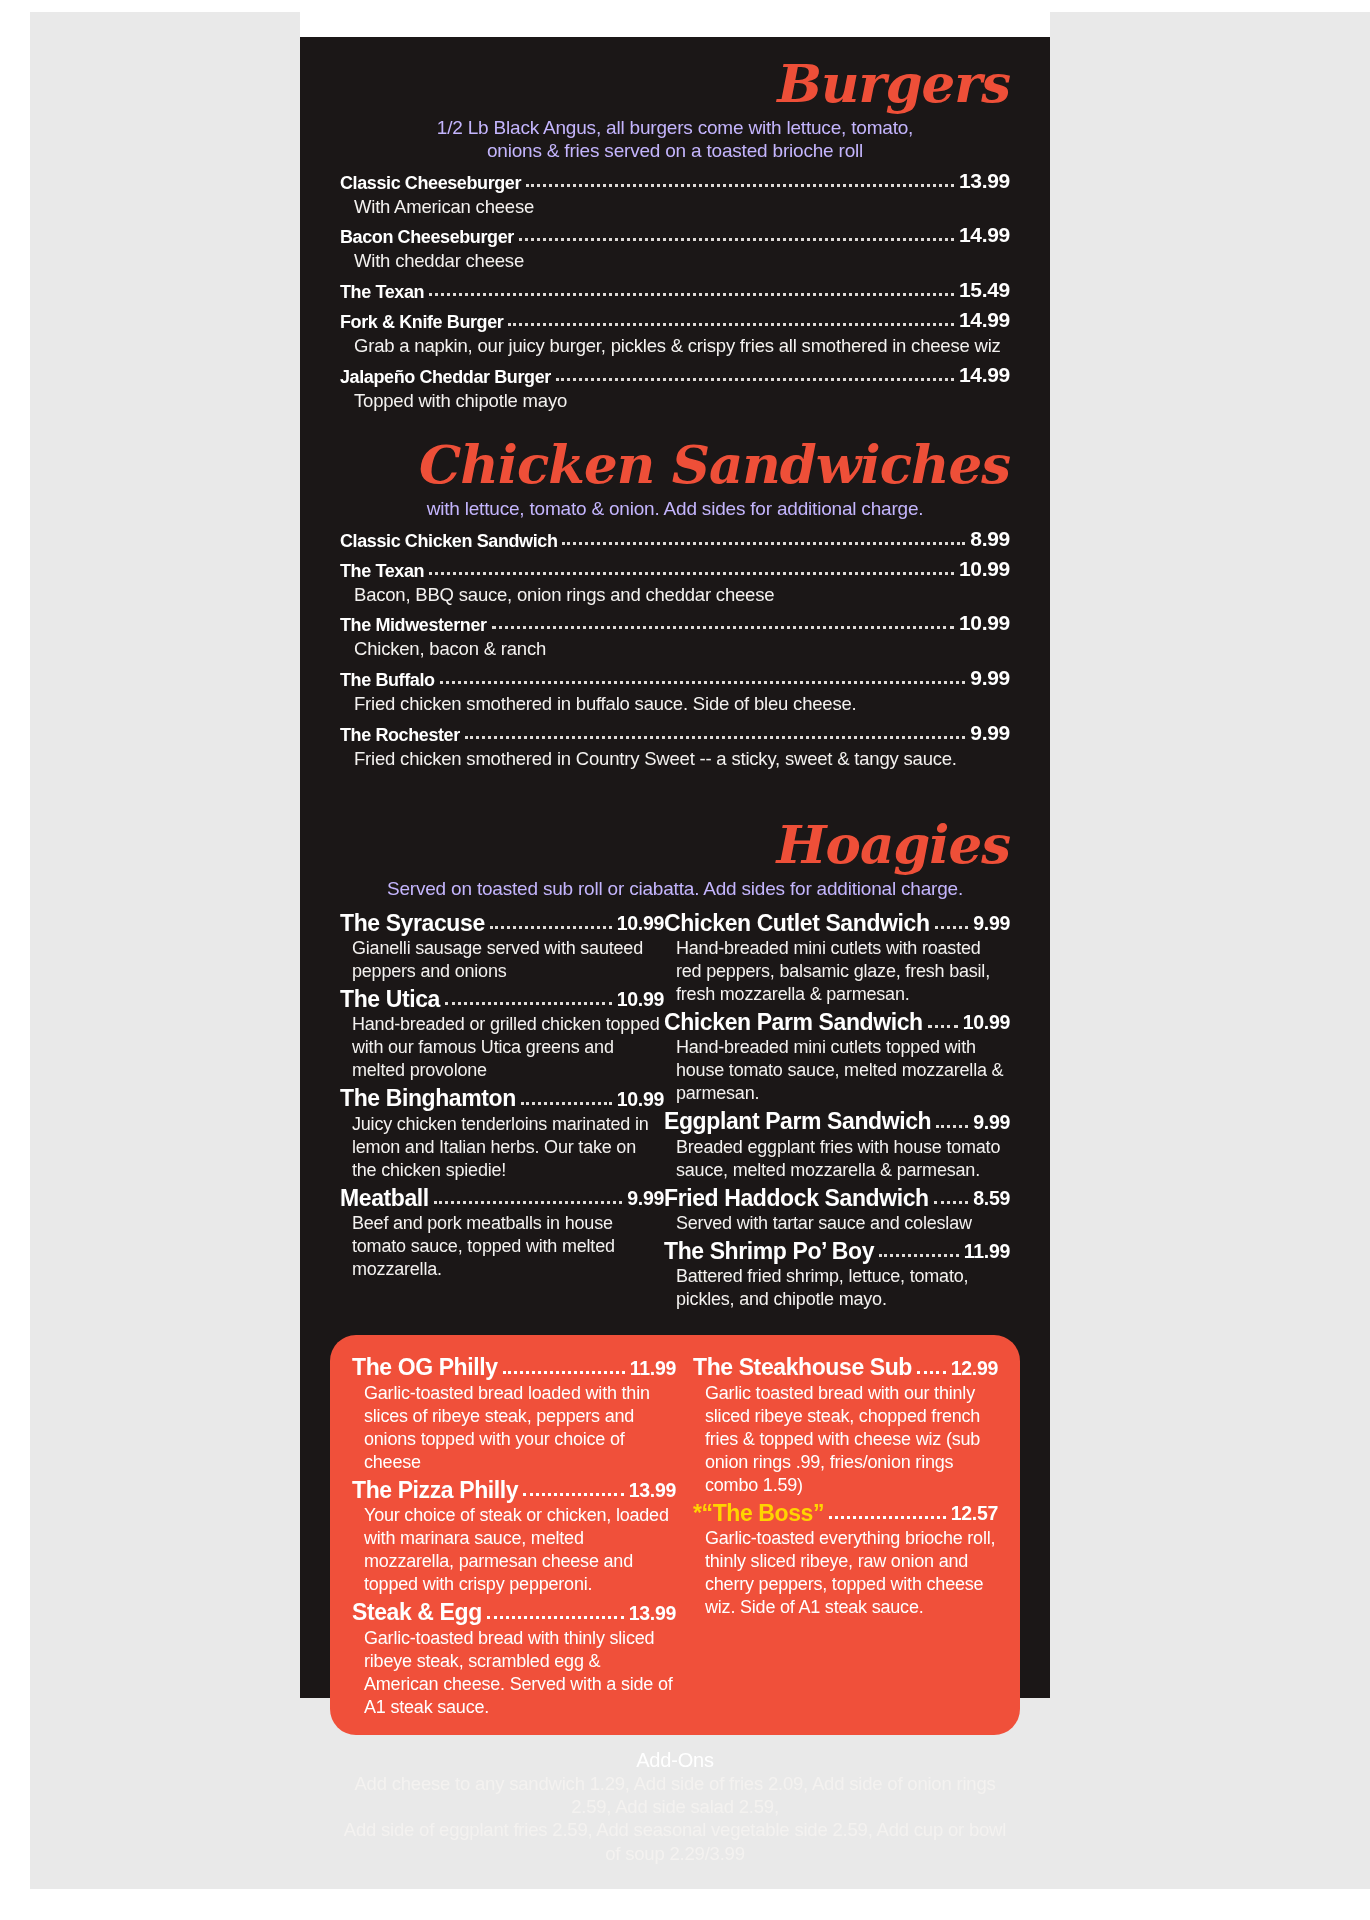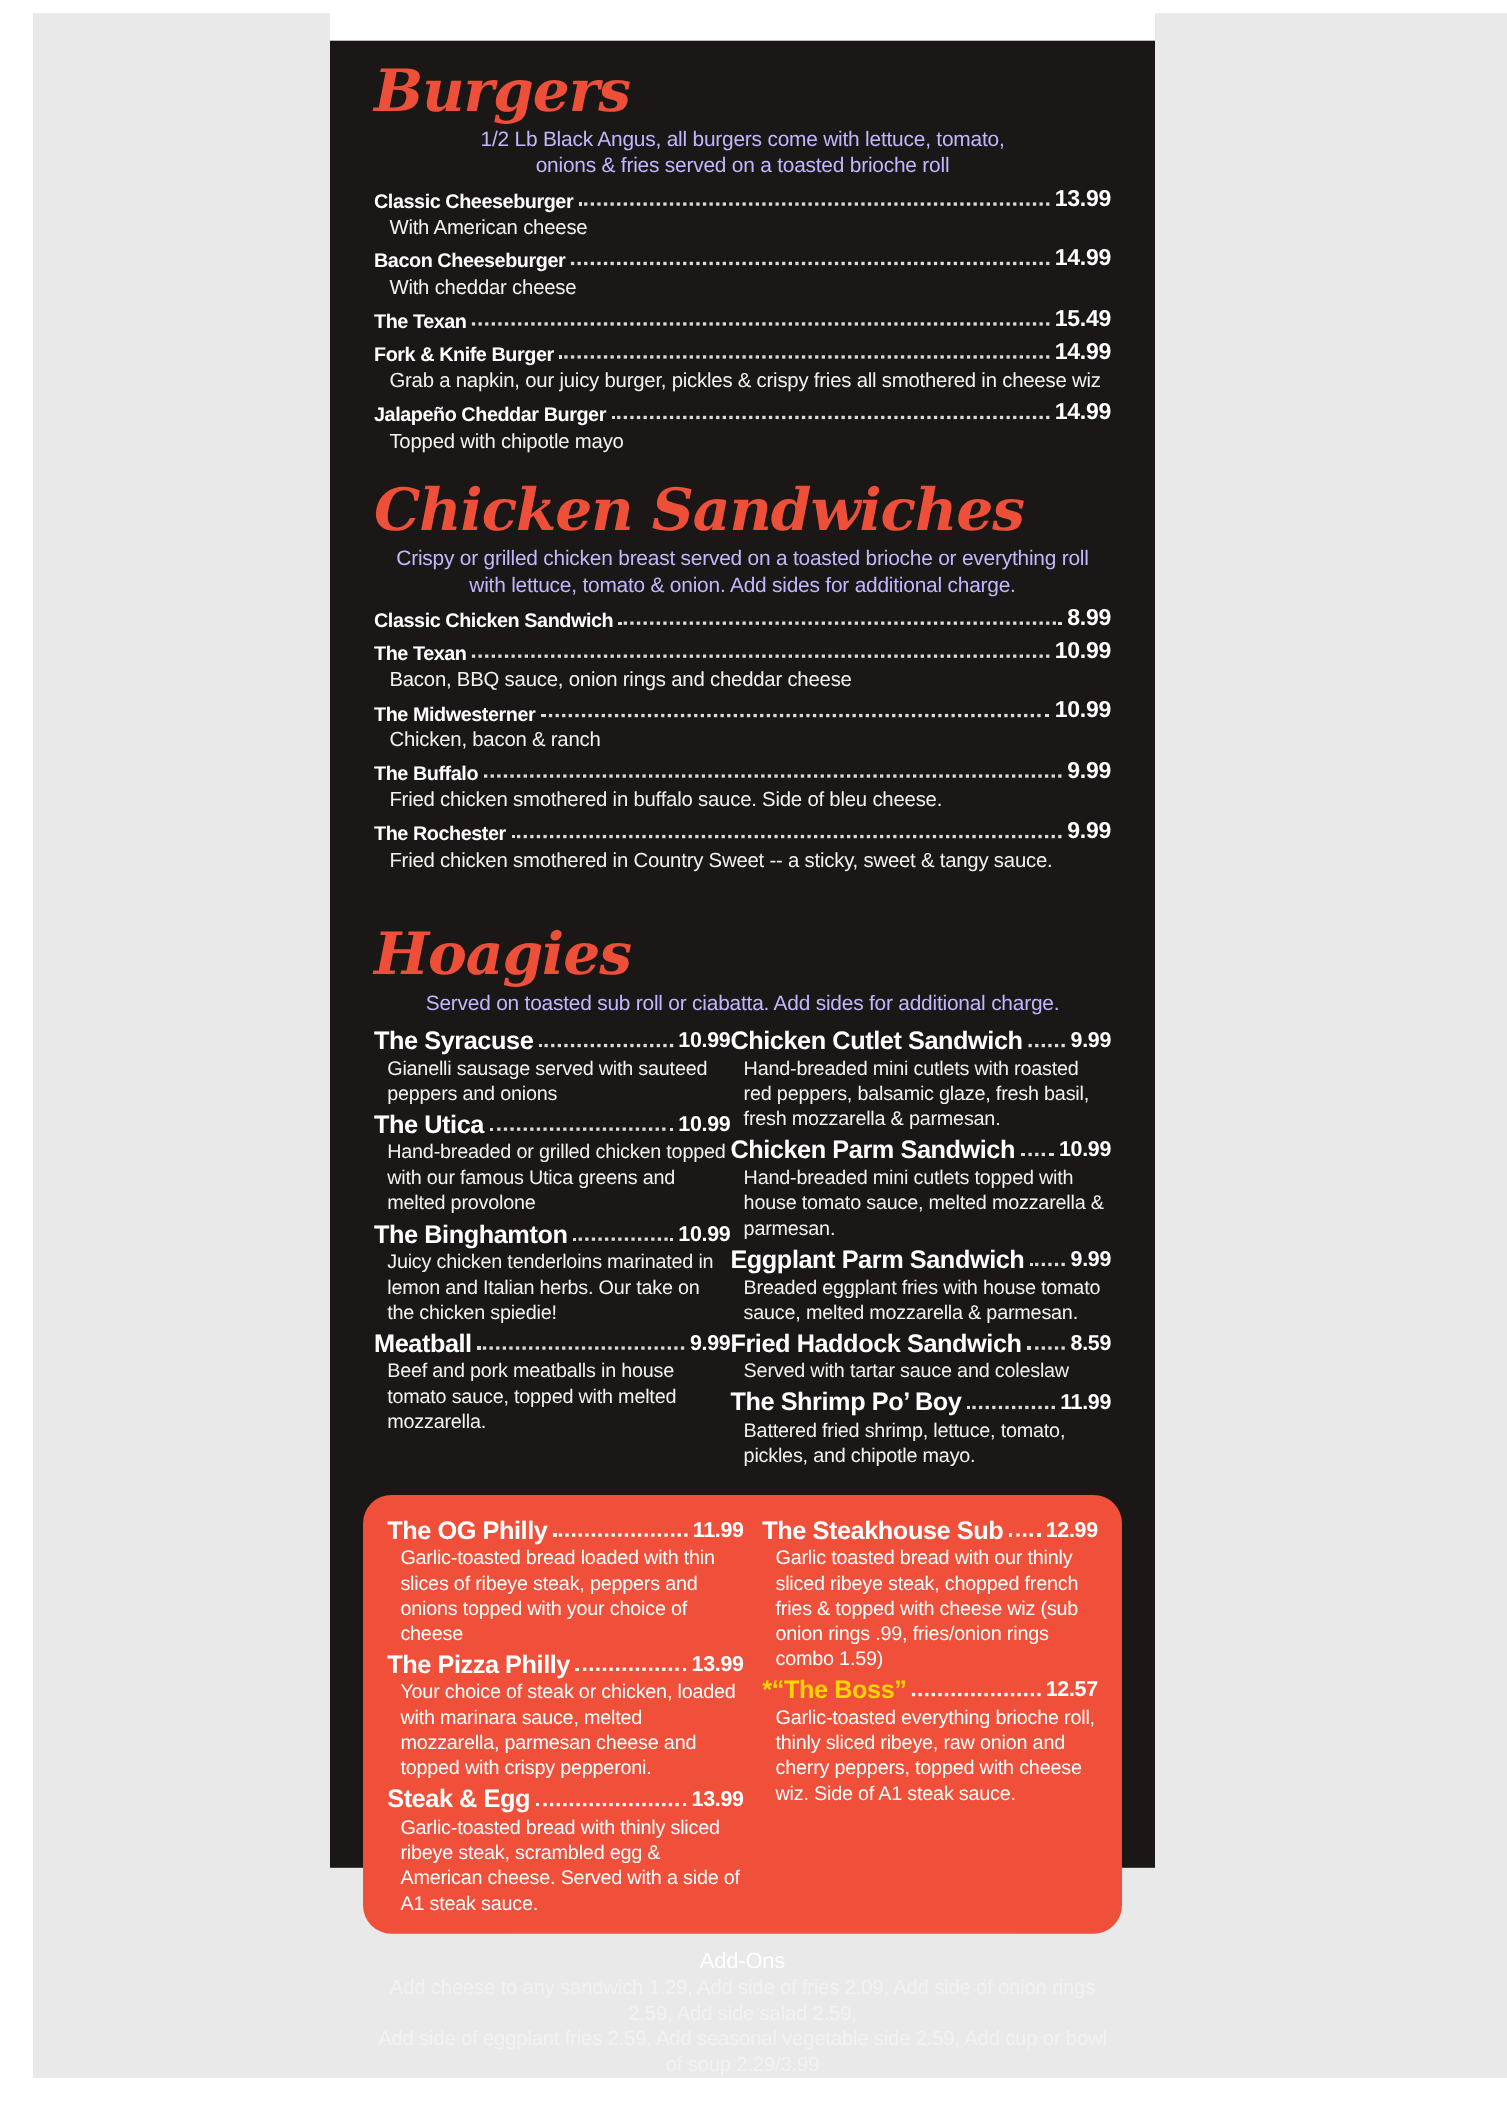--- a/index.html
+++ b/index.html
@@ -3,21 +3,21 @@
 <meta charset="utf-8">
 <style>
   html,body{margin:0;padding:0;background:#ffffff;}
   .page{position:relative;width:1370px;height:1920px;background:#ffffff;overflow:hidden;
         font-family:"Liberation Sans",sans-serif;}
   .gray-bg{position:absolute;left:30px;top:12px;width:1340px;height:1877px;background:#e9e9e9;}
   .white-top{position:absolute;left:300px;top:0;width:750px;height:40px;background:#ffffff;}
   .menu-panel{position:absolute;left:300px;top:37px;width:750px;height:1661px;background:#1b1717;
               color:#ffffff;box-sizing:border-box;padding:14px 40px 0 40px;}
   .script-title{font-family:"DejaVu Serif",serif;font-style:italic;font-weight:700;
-                color:#ee4f38;text-align:left;font-size:53px;line-height:1.06;letter-spacing:-1px;}
+                color:#ee4f38;text-align:right;font-size:53px;line-height:1.06;letter-spacing:-1px;}
   .intro{text-align:center;font-size:19px;line-height:1.22;letter-spacing:-0.2px;margin-top:5px;color:#c4b5fd;}
   .items{margin-top:6px;}
   .item-row{display:flex;align-items:flex-end;margin-top:5px;}
   .iname{font-weight:bold;font-size:18px;letter-spacing:-0.4px;white-space:nowrap;line-height:1.1;}
   .leader{flex:1 1 auto;min-width:18px;border-bottom:3px dotted #dedad7;margin:0 5px 7px 5px;}
   .iprice{font-weight:bold;font-size:21px;white-space:nowrap;padding-bottom:1px;letter-spacing:-0.3px;}
   .idesc{font-size:18.5px;letter-spacing:-0.2px;margin:1px 0 2px 14px;color:#f4f2f0;line-height:1.28;}
   .cols{display:flex;margin-top:6px;}
   .col-left{flex:0 0 324px;}
   .col-right{flex:1 1 auto;}
@@ -76,21 +76,20 @@
               <span class="iname">Jalapeño Cheddar Burger</span>
               <span class="leader"></span>
               <span class="iprice">14.99</span>
             </div>
             <div class="idesc">Topped with chipotle mayo</div>
           </div>
         </div>
         <div class="section" style="margin-top: 24px;">
           <div class="script-title">Chicken Sandwiches</div>
           <div class="intro">
-            <div>Crispy or grilled chicken breast served on a toasted brioche or everything roll</div>
             <div>with lettuce, tomato &amp; onion. Add sides for additional charge.</div>
           </div>
           <div class="items">
             <div class="item-row">
               <span class="iname">Classic Chicken Sandwich</span>
               <span class="leader"></span>
               <span class="iprice">8.99</span>
             </div>
             <div class="item-row">
               <span class="iname">The Texan</span>

